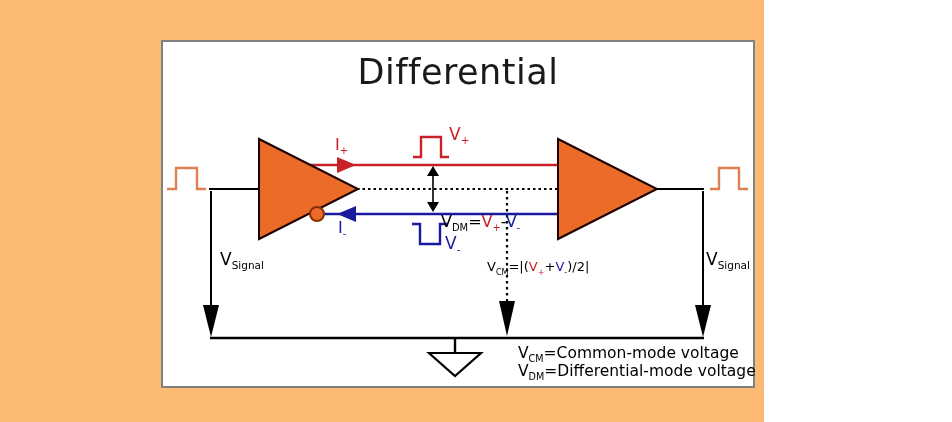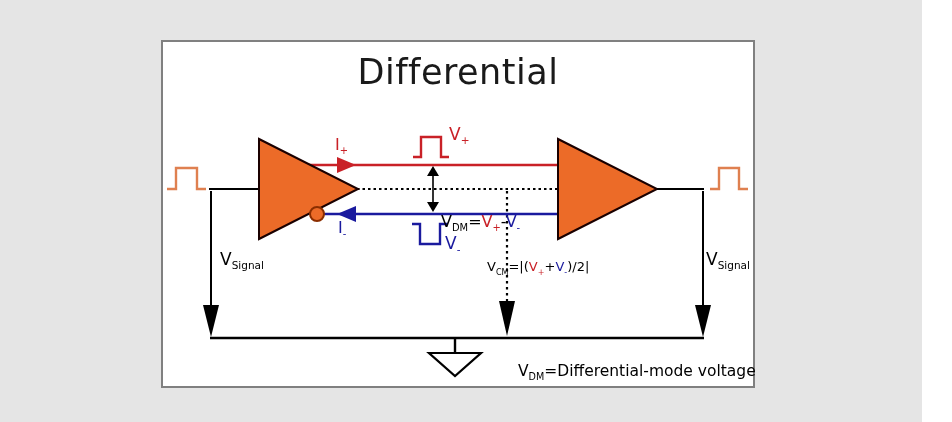--- a/index.html
+++ b/index.html
@@ -1,16 +1,16 @@
 <!DOCTYPE html>
 <html><head>
 <meta charset="utf-8">
 <style>
   html,body{margin:0;padding:0;background:#ffffff;}
-  #canvas{position:relative;width:922px;height:422px;background:#e5e5e5;overflow:hidden;
+  #canvas{position:relative;width:764px;height:422px;background:#fdba74;overflow:hidden;
           font-family:"DejaVu Sans", "Liberation Sans", sans-serif;color:#000;}
   #panel{position:absolute;left:161px;top:40px;width:594px;height:348px;
          border:2px solid #808080;background:#ffffff;box-sizing:border-box;}
   #shapes{position:absolute;left:0;top:0;width:952px;height:422px;}
   .lbl{position:absolute;white-space:nowrap;line-height:1;}
   .lbl sub{font-size:0.62em;line-height:1;}
   .red{color:#c92127;}
   .blue{color:#1a1a9e;}
   #title{position:absolute;left:161px;top:52px;width:594px;text-align:center;
          font-size:35px;color:#1a1a1a;letter-spacing:0.5px;}
@@ -96,17 +96,20 @@
   </div>
 
 
   <div class="lbl" style="left:220px;top:251px;font-size:17px;">
     <span>V</span><sub>Signal</sub>
   </div>
   <div class="lbl" style="left:706px;top:251px;font-size:17px;">
     <span>V</span><sub>Signal</sub>
   </div>
 
+  <div class="lbl legend-line" style="left:518px;top:346px;">
+    <span>V</span><sub>CM</sub><span>=Common-mode voltage</span>
+  </div>
   <div class="lbl legend-line" style="left:518px;top:364px;">
     <span>V</span><sub>DM</sub><span>=Differential-mode voltage</span>
   </div>
 
 </div>
 
 </body></html>

